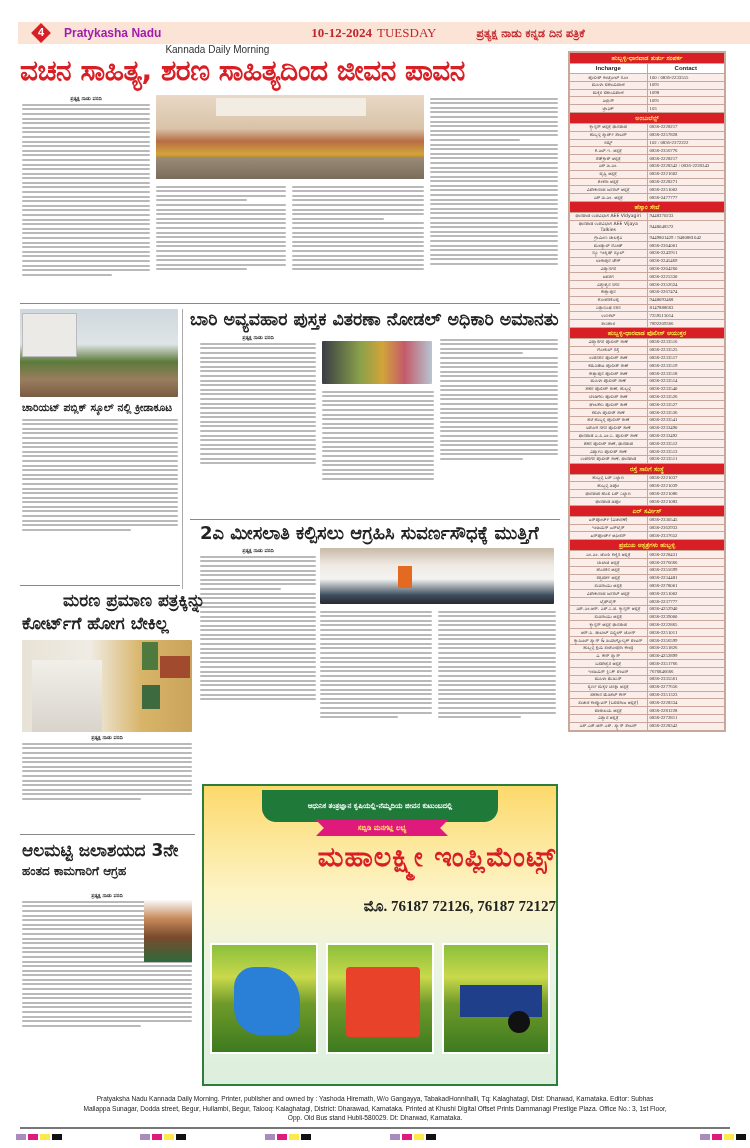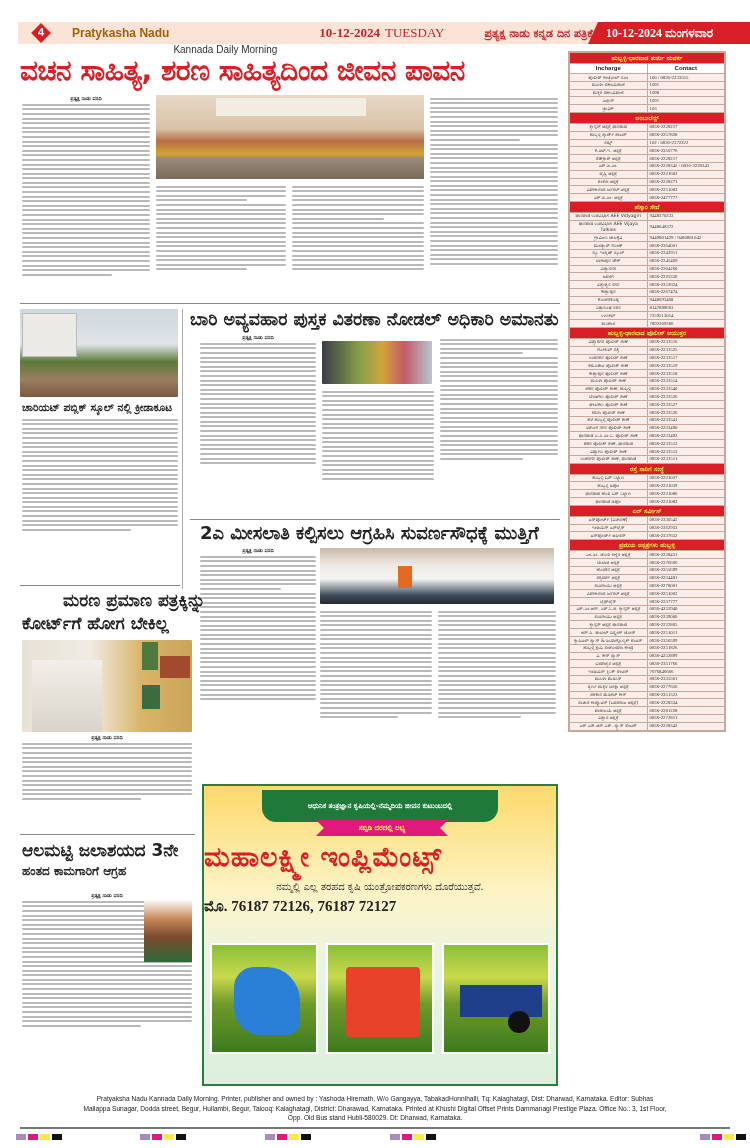--- a/index.html
+++ b/index.html
@@ -3,21 +3,21 @@
 <meta charset="utf-8">
 <style>
   * { box-sizing: border-box; margin: 0; padding: 0; }
   html, body { width: 750px; height: 1148px; background: #ffffff; overflow: hidden; }
   body { font-family: "DejaVu Sans", sans-serif; color: #222; position: relative; }
 
   .masthead { position: absolute; left: 18px; top: 22px; width: 732px; height: 22px; background: #fbe3d6; display: flex; align-items: center; }
   .page-num { width: 18px; height: 18px; margin-left: 14px; position: relative; }
   .page-num .diamond { position: absolute; left: 2px; top: 2px; width: 14px; height: 14px; background: #d91f26; transform: rotate(45deg); }
   .page-num span { position: absolute; left: 0; top: 2px; width: 18px; text-align: center; color: #fff; font: bold 11px "Liberation Sans", sans-serif; }
-  .mh-title { margin-left: 22px; font: bold 12px "Liberation Sans", sans-serif; color: #a16207; }
+  .mh-title { margin-left: 14px; font: bold 12px "Liberation Sans", sans-serif; color: #a21caf; }
   .mh-sub { margin-left: 4px; font: 10px "Liberation Sans", sans-serif; color: #333; margin-top: 32px; }
   .mh-date { margin-left: 42px; font: bold 13px "Liberation Serif", serif; color: #c0272d; }
   .mh-date2 { margin-left: 5px; font: 13px "Liberation Serif", serif; color: #c0272d; }
   .mh-kn { margin-left: 40px; font: bold 11px "DejaVu Sans", sans-serif; color: #c0272d; }
   .mh-right { position: absolute; right: 0; top: 0; height: 22px; width: 162px; background: #d91f26; color: #fff; font: bold 12px "Liberation Serif", serif; display: flex; align-items: center; padding-left: 18px; clip-path: polygon(10px 0, 100% 0, 100% 100%, 0 100%); }
 
   .col-article { position: absolute; font-size: 4.4px; line-height: 6.2px; color: #444; text-align: justify; overflow: hidden; }
   .byline { font-weight: bold; font-size: 5px; text-align: center; color: #222; }
   .lines { display: block; }
   .txtline { height: 2px; background: #b9b9b9; margin: 2.6px 0; border-radius: 1px; }
@@ -37,23 +37,23 @@
   .sb-table td { border: 1px solid #c9a79a; font-size: 4.6px; line-height: 5.8px; padding: 0.5px 2px; vertical-align: middle; color: #333; height: 7.6px; }
   .sb-table td.n { text-align: center; width: 60%; }
   .sb-table td.c { font-family: "Liberation Serif", serif; font-size: 4.8px; }
   .sb-section td { background: #d91f26; color: #ffe14a; font-weight: bold; text-align: center; font-size: 6.2px; height: 11px; }
   .sb-head td { background: #fff; font-weight: bold; font-size: 6px; color: #222; text-align: center; height: 10px; font-family: "Liberation Sans", sans-serif; }
 
   
   .ad { position: absolute; left: 202px; top: 784px; width: 356px; height: 302px; border: 2px solid #2f7d3a; background: linear-gradient(#fcd96b 0%, #fdf3c4 35%, #eaf4e4 60%, #dcefdc 100%); overflow: hidden; }
   .ad-banner-top { position: absolute; left: 58px; top: 4px; width: 236px; height: 32px; background: #1f7a3a; color: #fff; border-radius: 0 0 14px 14px; font-size: 7px; font-weight: bold; display: flex; align-items: center; justify-content: center; }
   .ad-ribbon { position: absolute; left: 112px; top: 34px; width: 132px; height: 16px; background: #e0197c; color: #fff45e; font-size: 7px; font-weight: bold; display: flex; align-items: center; justify-content: center; clip-path: polygon(0 0, 100% 0, 94% 50%, 100% 100%, 0 100%, 6% 50%); }
-  .ad-brand { position: absolute; left: 0; top: 55px; width: 100%; text-align: left; color: #d91f26; font-size: 27px; font-weight: bold; letter-spacing: 1px; }
+  .ad-brand { position: absolute; left: 0; top: 55px; width: 100%; text-align: right; color: #d91f26; font-size: 27px; font-weight: bold; letter-spacing: 1px; }
   .ad-tag { position: absolute; left: 0; top: 95px; width: 100%; text-align: center; color: #222; font-size: 10px; }
-  .ad-phone { position: absolute; left: 0; top: 112px; width: 100%; text-align: left; color: #222; font: bold 15px "Liberation Serif", serif; }
+  .ad-phone { position: absolute; left: 0; top: 112px; width: 100%; text-align: right; color: #222; font: bold 15px "Liberation Serif", serif; padding-left: 44px; }
   .ad-img { position: absolute; top: 157px; width: 108px; height: 111px; border: 2px solid #fff; overflow: hidden; background: linear-gradient(#8bbf3b 0%, #c9d94c 30%, #6f9a2a 55%, #3d7a1f 100%); }
   .ad-footer { position: absolute; left: 4px; bottom: 3px; width: 344px; height: 15px; background: #1f7a3a; color: #fff; font-size: 6.4px; display: flex; align-items: center; justify-content: center; }
 
   .imprint { position: absolute; left: 20px; top: 1094px; width: 710px; text-align: center; font: 6.6px/9.5px "Liberation Sans", sans-serif; color: #222; }
   .imprint-rule { position: absolute; left: 20px; top: 1127px; width: 710px; height: 2px; background: #777; }
   .regmarks { position: absolute; top: 1134px; display: flex; gap: 2px; }
   .regmarks i { display: block; width: 10px; height: 6px; }
 </style>
 </head>
 <body>
@@ -61,21 +61,20 @@
 <div class="masthead">
   <div class="page-num">
     <div class="diamond"></div>
     <span>4</span>
   </div>
   <span class="mh-title">Pratykasha Nadu</span>
   <span class="mh-sub">Kannada Daily Morning</span>
   <span class="mh-date">10-12-2024</span>
   <span class="mh-date2">TUESDAY</span>
   <span class="mh-kn">ಪ್ರತ್ಯಕ್ಷ ನಾಡು ಕನ್ನಡ ದಿನ ಪತ್ರಿಕೆ</span>
-  <div class="mh-right">10-12-2024 ಮಂಗಳವಾರ</div>
 </div>
 
 <div class="headline h-red" style="left:20px; top:54px; font-size:28px; letter-spacing:-0.5px;">ವಚನ ಸಾಹಿತ್ಯ, ಶರಣ ಸಾಹಿತ್ಯದಿಂದ ಜೀವನ ಪಾವನ</div>
 
 <div class="col-article" style="left:22px; top:95px; width:128px; height:205px;">
   <div class="byline">ಪ್ರತ್ಯಕ್ಷ ನಾಡು ವರದಿ</div>
   <div class="lines">
     <div class="txtline"></div>
       <div class="txtline"></div>
       <div class="txtline"></div>
@@ -473,23 +472,22 @@
     <div class="txtline"></div>
     <div class="txtline"></div>
     <div class="txtline"></div>
     <div class="txtline"></div>
     <div class="txtline"></div>
     <div class="txtline short"></div>
 </div>
 
 <div class="ad">
   <div class="ad-banner-top">ಆಧುನಿಕ ತಂತ್ರಜ್ಞಾನ ಕೃಷಿಯಲ್ಲಿ-ನೆಮ್ಮದಿಯ ಜೀವನ ಕುಟುಂಬದಲ್ಲಿ</div>
-  <div class="ad-ribbon">ಸಬ್ಸಿಡಿ ದರದಲ್ಲಿ ಲಭ್ಯ</div>
+  <div class="ad-ribbon">ಸಬ್ಸಿಡಿ ಮನಗಟ್ಲಿ ಲಭ್ಯ</div>
   <div class="ad-brand">ಮಹಾಲಕ್ಷ್ಮೀ ಇಂಪ್ಲಿಮೆಂಟ್ಸ್</div>
-  <div class="ad-tag">ನಮ್ಮಲ್ಲಿ ಎಲ್ಲ ತರಹದ ಕೃಷಿ ಯಂತ್ರೋಪಕರಣಗಳು ದೊರೆಯುತ್ತವೆ.</div>
   <div class="ad-phone">ಮೊ. 76187 72126, 76187 72127</div>
   <div class="ad-img" style="left:6px;">
     <div style="position:absolute; left:22px; top:22px; width:66px; height:68px; background:#2a7fd6; border-radius:30% 50% 20% 40%;"></div>
   </div>
   <div class="ad-img" style="left:122px;">
     <div style="position:absolute; left:18px; top:22px; width:74px; height:70px; background:#e8432a; border-radius:4px;"></div>
   </div>
   <div class="ad-img" style="left:238px;">
     <div style="position:absolute; left:16px; top:40px; width:82px; height:32px; background:#1f3f8a;"></div>
     <div style="position:absolute; left:64px; top:66px; width:22px; height:22px; background:#111; border-radius:50%;"></div>

